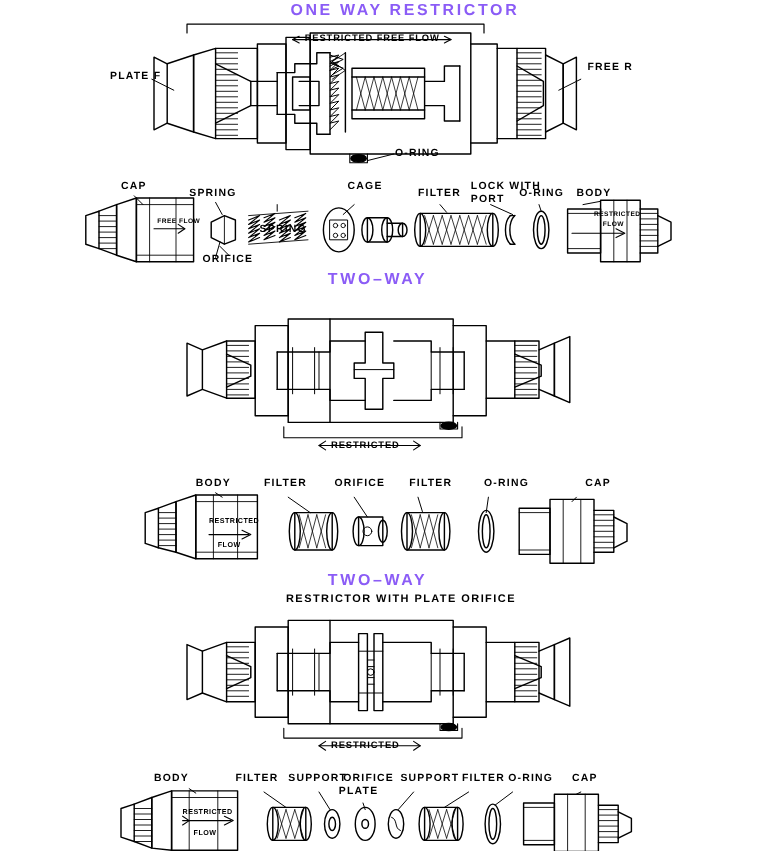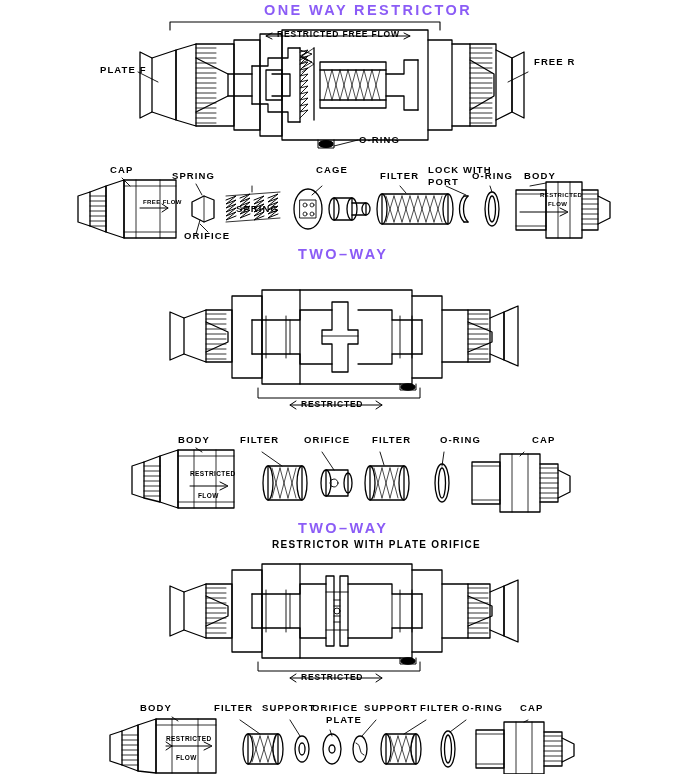--- a/index.html
+++ b/index.html
@@ -470,28 +470,28 @@
   <div class="lbl" style="left:178px; top:434px;">BODY</div>
   <div class="lbl" style="left:240px; top:434px;">FILTER</div>
   <div class="lbl" style="left:304px; top:434px;">ORIFICE</div>
   <div class="lbl" style="left:372px; top:434px;">FILTER</div>
   <div class="lbl" style="left:440px; top:434px;">O-RING</div>
   <div class="lbl" style="left:532px; top:434px;">CAP</div>
   <div class="tiny" style="left:190px; top:470px; font-size:6.5px;">RESTRICTED</div>
   <div class="tiny" style="left:198px; top:492px; font-size:6.5px;">FLOW</div>
 
   <div class="title" style="left:298px; top:520px;">TWO–WAY</div>
-  <div class="subtitle" style="left:260px; top:539px;margin-left:12px;">RESTRICTOR WITH PLATE ORIFICE</div>
+  <div class="subtitle" style="left:260px; top:539px;">RESTRICTOR WITH PLATE ORIFICE</div>
   <div class="flowlbl" style="left:301px; top:672px; font-size:8.5px;">RESTRICTED</div>
 
   <div class="lbl" style="left:140px; top:702px;">BODY</div>
   <div class="lbl" style="left:214px; top:702px;">FILTER</div>
   <div class="lbl" style="left:262px; top:702px;">SUPPORT</div>
   <div class="lbl" style="left:312px; top:702px;">ORIFICE</div>
-  <div class="lbl" style="left:326px; top:714px;">PLATE</div>
+  <div class="lbl" style="left:308px; top:714px;">PLATE</div>
   <div class="lbl" style="left:364px; top:702px;">SUPPORT</div>
   <div class="lbl" style="left:420px; top:702px;">FILTER</div>
   <div class="lbl" style="left:462px; top:702px;">O-RING</div>
   <div class="lbl" style="left:520px; top:702px;">CAP</div>
   <div class="tiny" style="left:166px; top:735px; font-size:6.5px;">RESTRICTED</div>
   <div class="tiny" style="left:176px; top:754px; font-size:6.5px;">FLOW</div>
 
 </div>
 
 </body></html>

